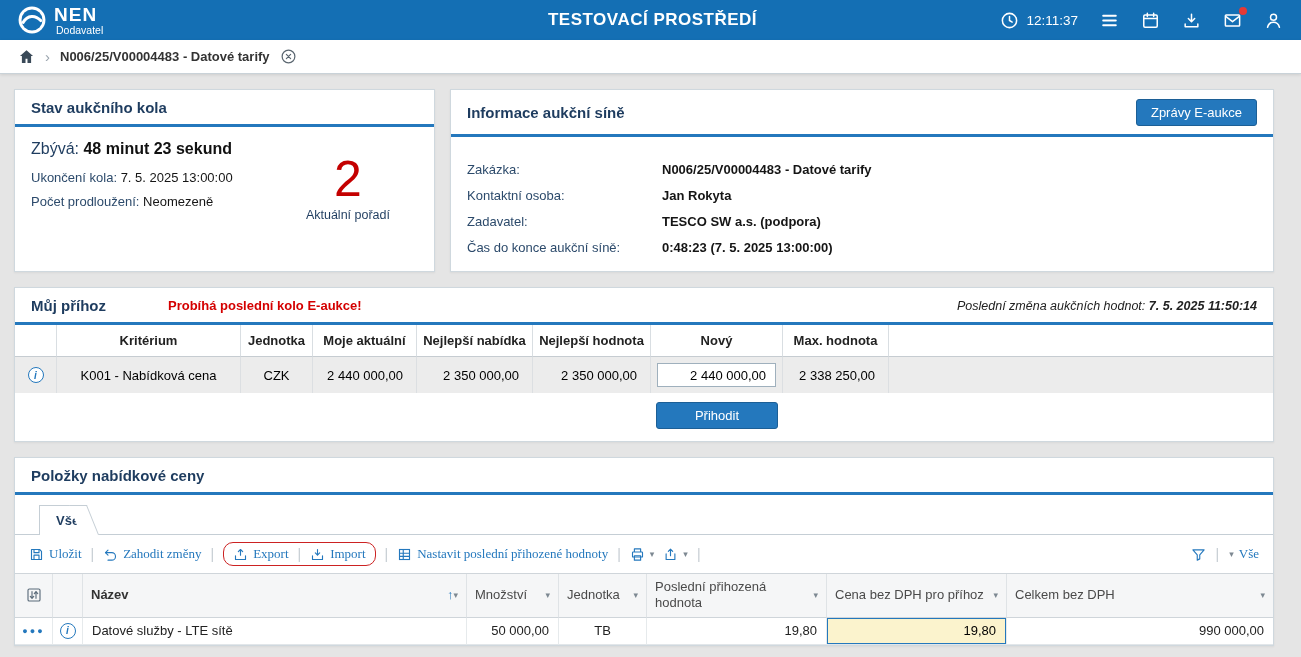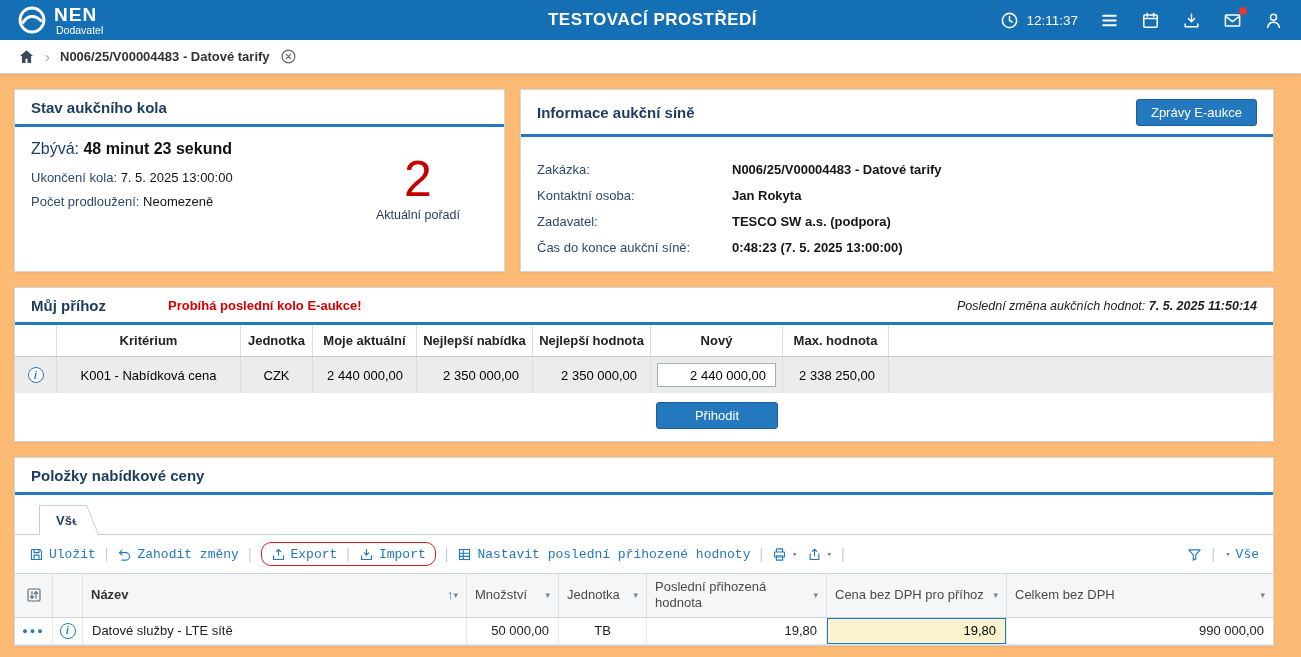--- a/index.html
+++ b/index.html
@@ -1,17 +1,17 @@
 <!DOCTYPE html>
 <html lang="cs"><head>
 <meta charset="utf-8">
 <style>
   * { box-sizing: border-box; margin: 0; padding: 0; }
   html,body { font-family: "Liberation Sans", "DejaVu Sans", sans-serif; }
-  .page { width: 1301px; height: 657px; background: #fdba74; overflow: hidden; position: relative; }
+  .page { width: 1301px; height: 657px; background: #e5e5e5; overflow: hidden; position: relative; }
 
   
   .topbar { height: 40px; background: #146fb4; display: flex; align-items: center; padding: 0 18px; position: relative; color: #fff; }
   .brand { display: flex; align-items: center; gap: 8px; cursor: pointer; }
   .brand-logo { width: 28px; height: 28px; flex: 0 0 auto; }
   .brand-text { display: flex; flex-direction: column; line-height: 1; }
   .brand-name { font-size: 19px; font-weight: 700; letter-spacing: 1px; }
   .brand-sub { font-size: 10.5px; margin-top: 1px; margin-left: 2px; }
   .topbar-title { position: absolute; left: 4px; right: 0; text-align: center; font-size: 17px; font-weight: 700; letter-spacing: .5px; pointer-events: none; }
   .topbar-right { margin-left: auto; display: flex; align-items: center; gap: 22px; z-index: 2; }
@@ -27,21 +27,21 @@
   .bc-item { font-size: 13px; font-weight: 700; color: #333; }
   .bc-close { width: 17px; height: 17px; color: #5a6670; cursor: pointer; display: block; }
 
   
   .main { padding: 15px 27px 0 14px; }
   .panel { background: #fff; border: 1px solid #cfd8de; box-shadow: 0 1px 2px rgba(0,0,0,.06); margin-bottom: 15px; }
   .panel-header { display: flex; align-items: center; padding: 9px 16px 8px; border-bottom: 3px solid #2478bd; }
   .panel-title { font-size: 15px; font-weight: 700; color: #1e3c5f; }
 
   .row1 { display: flex; gap: 15px; align-items: stretch; }
-  .panel-status { width: 491px; flex: 0 0 auto; margin-bottom: 15px; }
+  .panel-status { width: 421px; flex: 0 0 auto; margin-bottom: 15px; }
   .panel-info { flex: 1; margin-bottom: 15px; }
 
   
   .status-body { padding: 13px 16px 18px; position: relative; }
   .remaining { font-size: 16px; color: #1e3c5f; margin-bottom: 12px; }
   .remaining b { color: #111; }
   .kv-line { font-size: 13px; margin: 9px 0; }
   .kv-label { color: #2c4a6b; }
   .kv-value { color: #151515; font-weight: 400; }
   .current-order { position: absolute; right: 44px; bottom: 14px; text-align: center; }
@@ -74,21 +74,21 @@
 
   
   .info-icon { width: 16px; height: 16px; border: 1px solid #2478bd; color: #2478bd; border-radius: 50%; font-size: 10px; font-weight: 700; font-style: italic; display: inline-flex; align-items: center; justify-content: center; cursor: pointer; flex: 0 0 auto; background: #fff; }
 
   
   .tab-strip { padding: 9px 16px 0; border-bottom: 1px solid #c5ced5; background: #fff; }
   .tab { position: relative; top: 1px; display: inline-block; background: #fff; border-top: 1px solid #c5ced5; border-left: 1px solid #c5ced5; padding: 7px 4px 7px 16px; font-weight: 700; color: #1e3c5f; font-size: 13px; margin-left: 8px; cursor: pointer; z-index: 2; }
   .tab::after { content: ""; position: absolute; top: -1px; bottom: 0; right: -10px; width: 17px; background: #fff; border-top: 1px solid #c5ced5; border-right: 1px solid #c5ced5; transform: skewX(22deg); }
 
   .toolbar { display: flex; align-items: center; padding: 7px 14px; gap: 9px; background: #fff; font-size: 13px; color: #2478bd; }
-  .tbtn { display: inline-flex; align-items: center; gap: 5px; color: #2478bd; background: none; border: none; font-size: 13px; font-family: Liberation Mono, monospace; cursor: pointer; white-space: nowrap; }
+  .tbtn { display: inline-flex; align-items: center; gap: 5px; color: #2478bd; background: none; border: none; font-size: 13px; font-family: Liberation Serif, serif; cursor: pointer; white-space: nowrap; }
   .tbtn .ic { width: 15px; height: 15px; display: block; }
   .tsep { color: #c5ccd2; font-size: 14px; }
   .red-group { display: inline-flex; align-items: center; gap: 9px; border: 1px solid #cc2222; border-radius: 10px; padding: 3px 9px; }
   .caret { font-size: 9px; color: #7d8892; cursor: pointer; }
   .toolbar-right { margin-left: auto; display: inline-flex; align-items: center; gap: 10px; }
   .funnel { width: 15px; height: 15px; color: #2478bd; cursor: pointer; display: block; }
 
   .items-grid { display: grid; grid-template-columns: 38px 30px 384px 92px 88px 180px 180px minmax(0,1fr); font-size: 13px; border-top: 1px solid #cfd5da; }
   .items-grid .ihcell { background: #f5f6f7; color: #4a4a4a; padding: 5px 8px; border-right: 1px solid #dfe3e6; border-bottom: 1px solid #cfd5da; display: flex; align-items: center; min-height: 37px; line-height: 1.25; }
   .items-grid .ihcell.last { border-right: none; }

